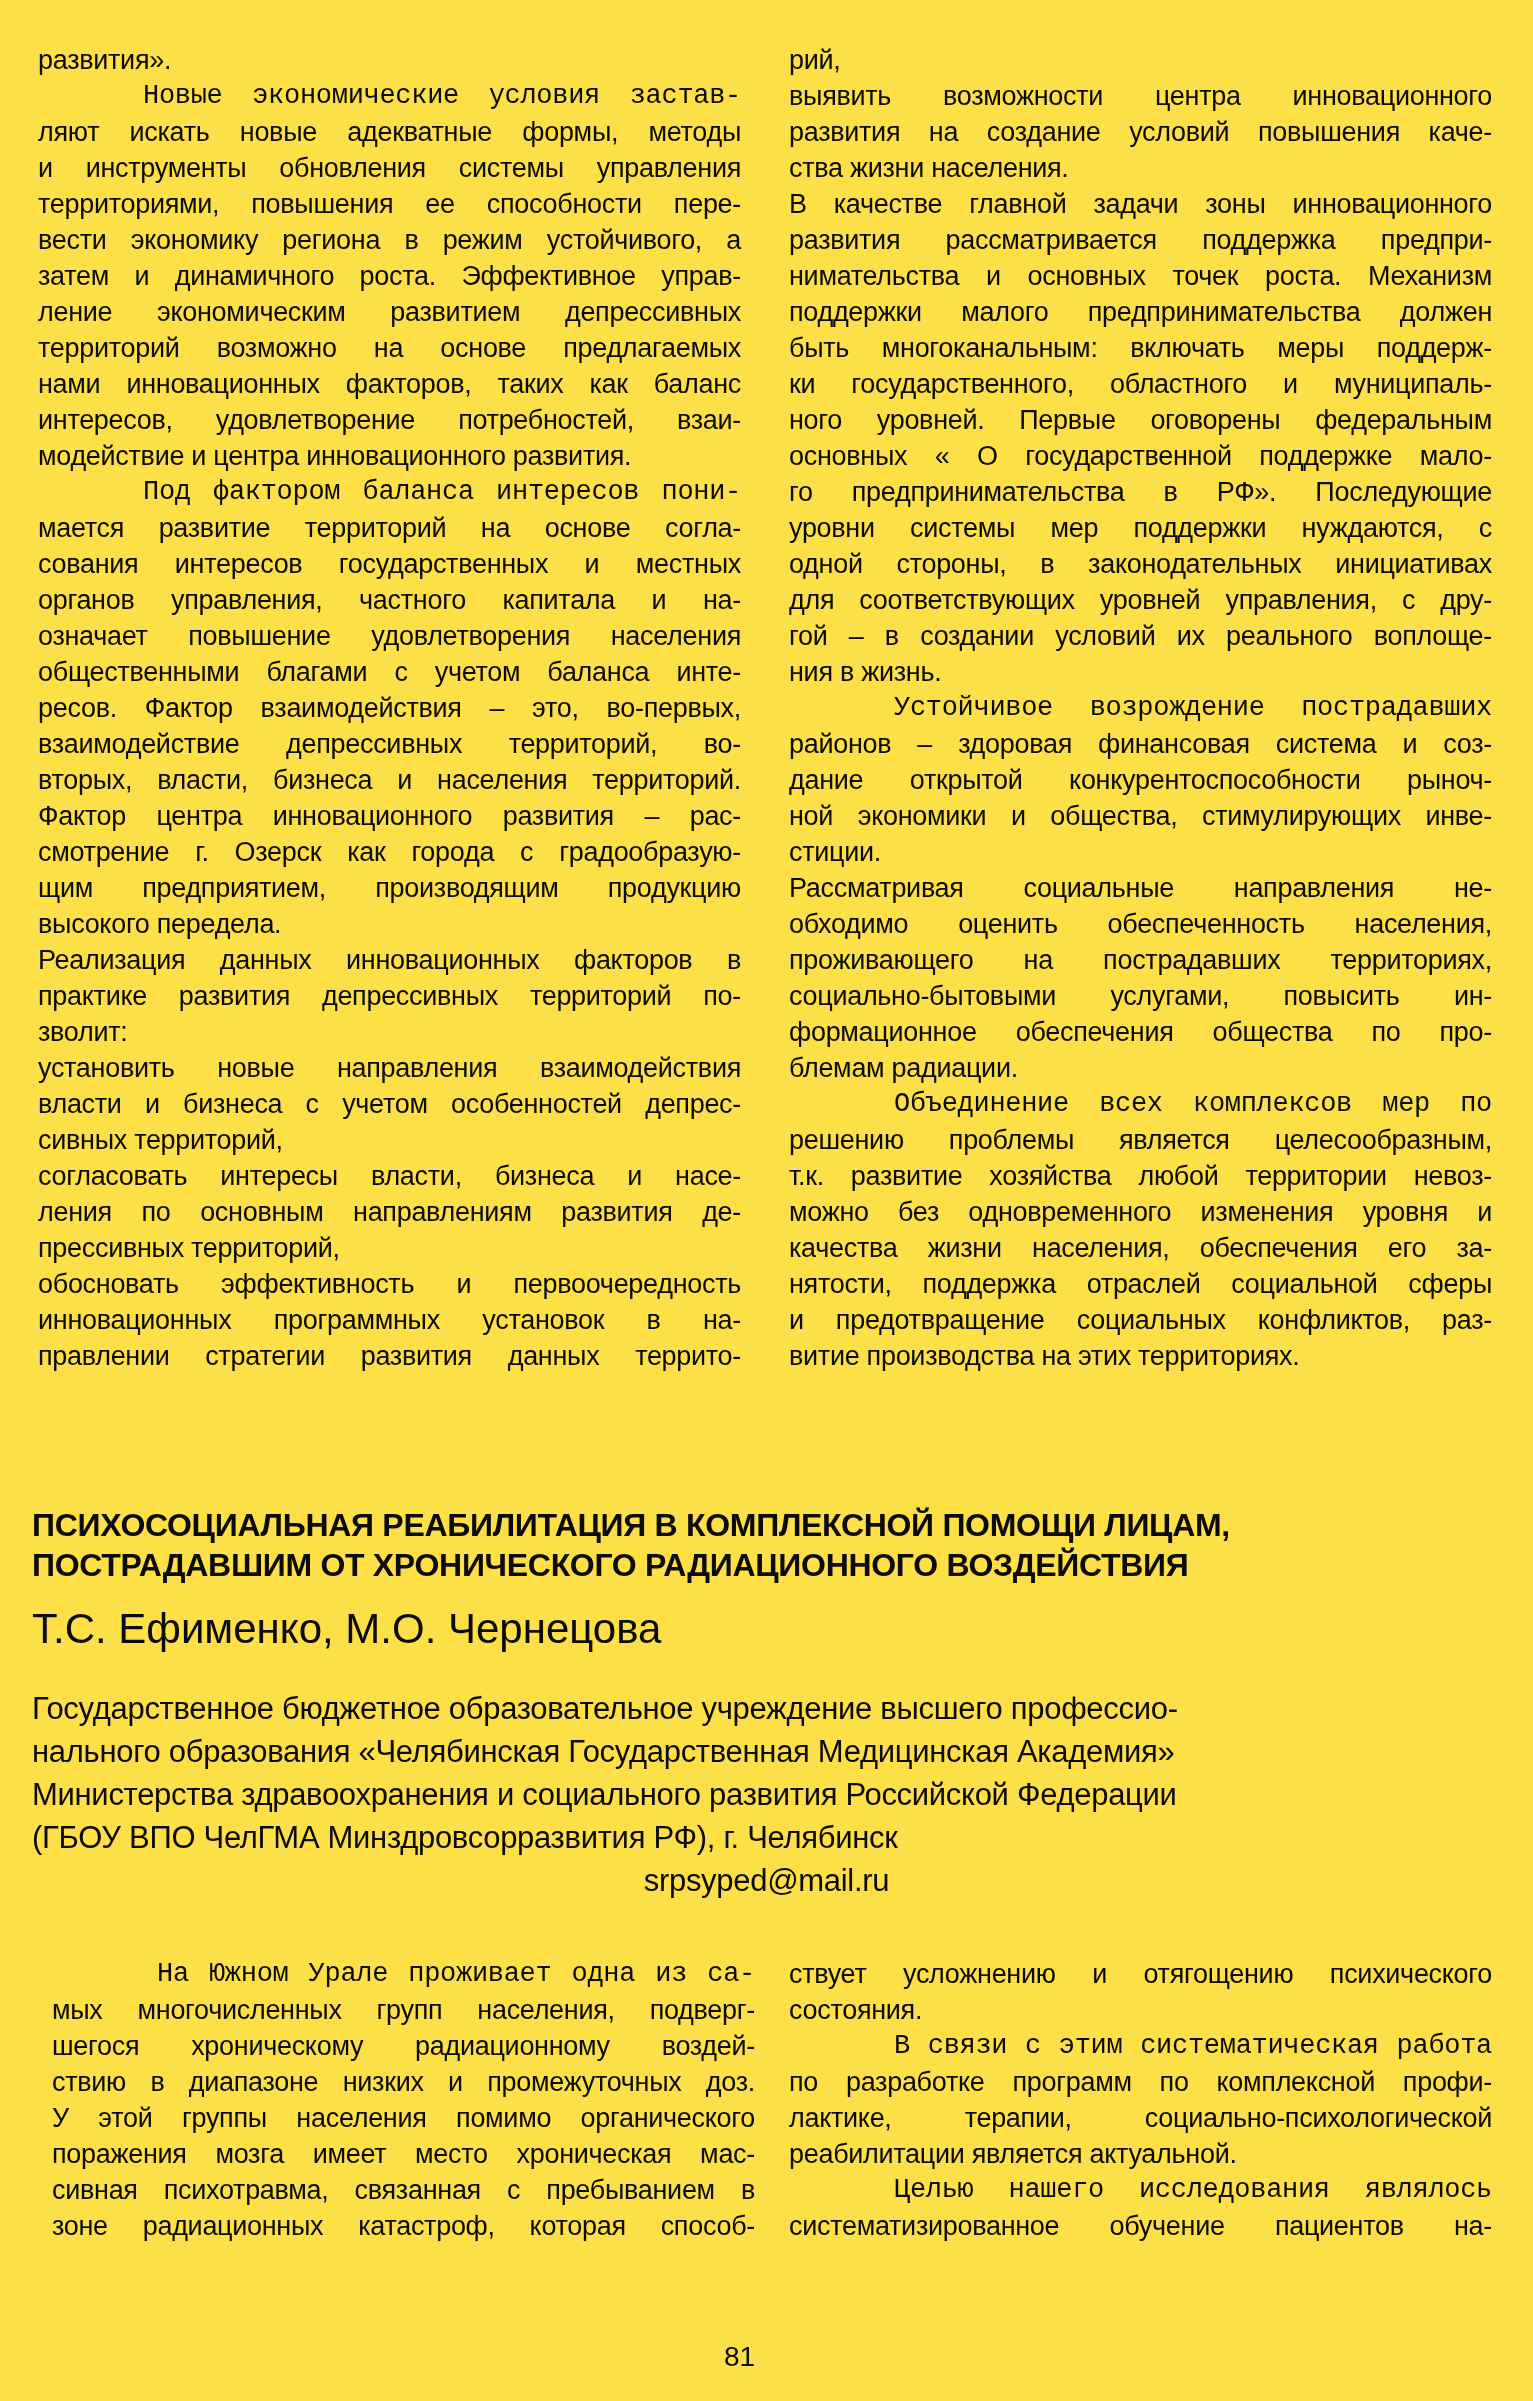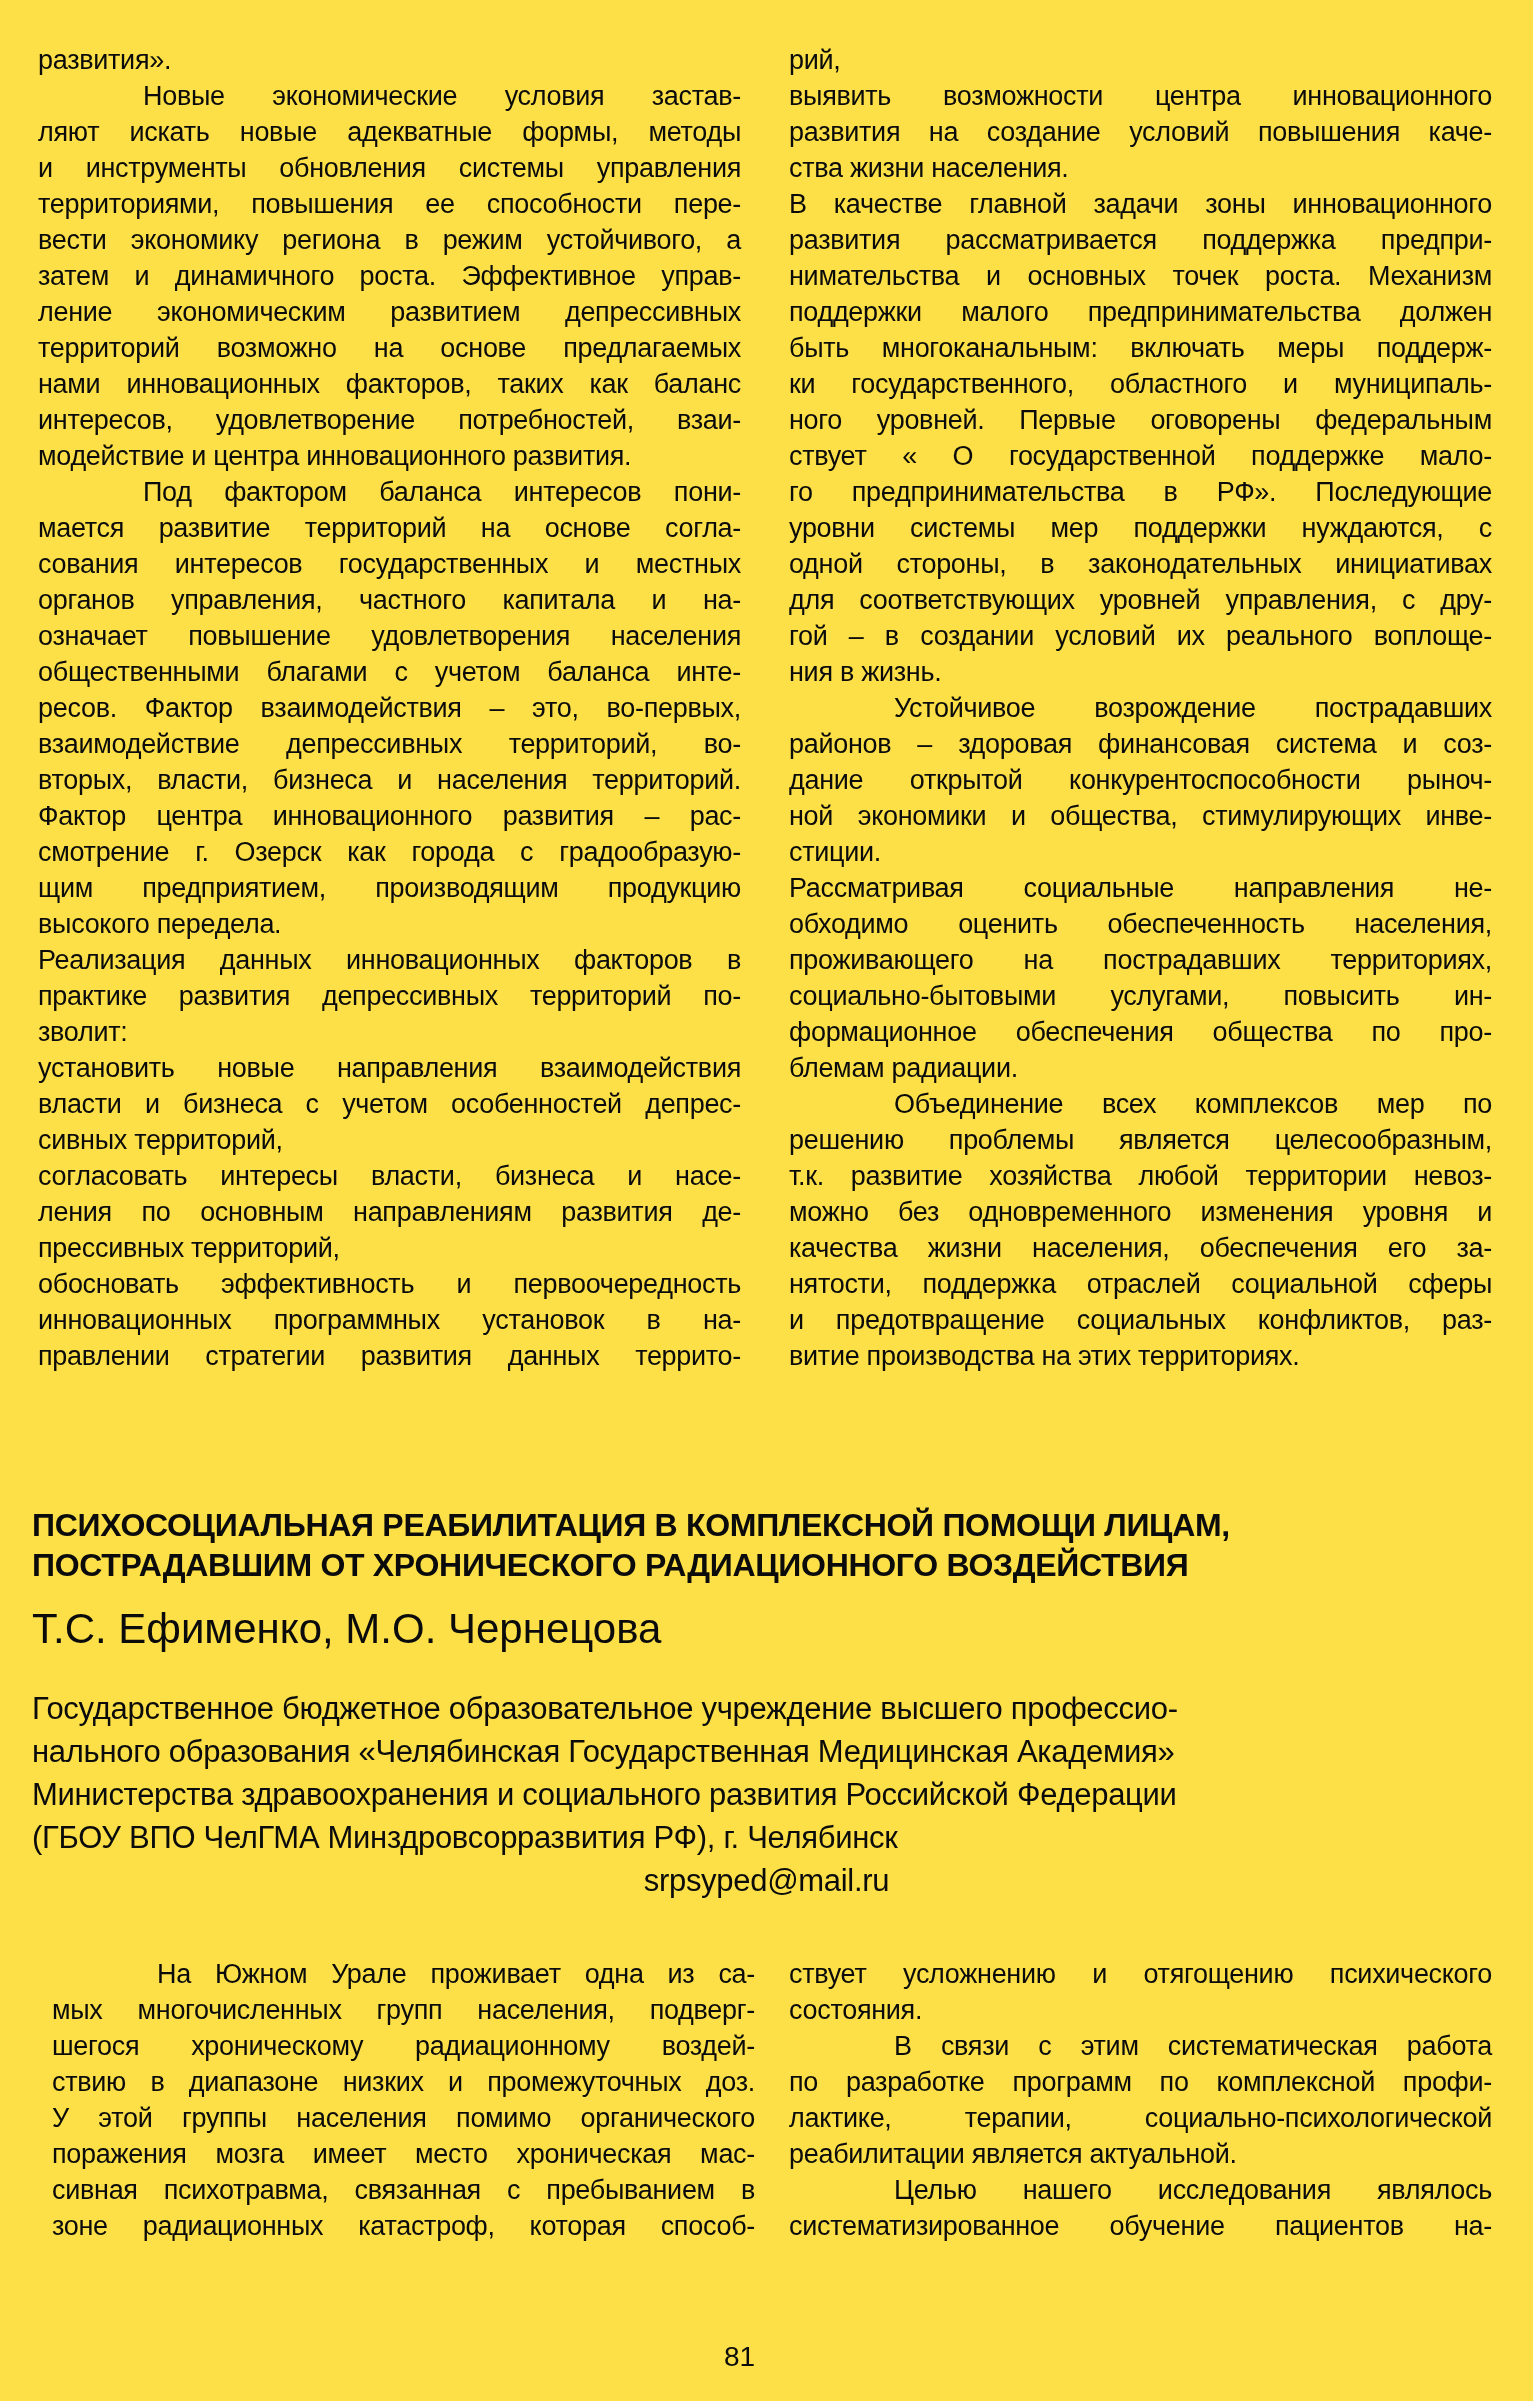--- a/index.html
+++ b/index.html
@@ -30,21 +30,21 @@
   .tline {
     width: 100%;
     text-align: left;
     white-space: nowrap;
   }
   .tline.jl {
     white-space: normal;
     text-align: justify;
     text-align-last: justify;
   }
-  .tline.ind { text-indent: 105px; }
+  .tline.ind { text-indent: 105px; font-family: Liberation Mono, monospace; }
   .title-block {
     position: absolute;
     left: 32px;
     top: 1505px;
     width: 1469px;
     font-weight: bold;
     font-size: 32px;
     line-height: 40px;
     letter-spacing: -0.3px;
   }
@@ -127,21 +127,21 @@
       <div class="tline jl">выявить возможности центра инновационного</div>
       <div class="tline jl">развития на создание условий повышения каче-</div>
       <div class="tline">ства жизни населения.</div>
       <div class="tline jl">В качестве главной задачи зоны инновационного</div>
       <div class="tline jl">развития рассматривается поддержка предпри-</div>
       <div class="tline jl">нимательства и основных точек роста. Механизм</div>
       <div class="tline jl">поддержки малого предпринимательства должен</div>
       <div class="tline jl">быть многоканальным: включать меры поддерж-</div>
       <div class="tline jl">ки государственного, областного и муниципаль-</div>
       <div class="tline jl">ного уровней. Первые оговорены федеральным</div>
-      <div class="tline jl">ствует « О государственной поддержке мало-</div>
+      <div class="tline jl">основных « О государственной поддержке мало-</div>
       <div class="tline jl">го предпринимательства в РФ». Последующие</div>
       <div class="tline jl">уровни системы мер поддержки нуждаются, с</div>
       <div class="tline jl">одной стороны, в законодательных инициативах</div>
       <div class="tline jl">для соответствующих уровней управления, с дру-</div>
       <div class="tline jl">гой – в создании условий их реального воплоще-</div>
       <div class="tline">ния в жизнь.</div>
       <div class="tline jl ind">Устойчивое возрождение пострадавших</div>
       <div class="tline jl">районов – здоровая финансовая система и соз-</div>
       <div class="tline jl">дание открытой конкурентоспособности рыноч-</div>
       <div class="tline jl">ной экономики и общества, стимулирующих инве-</div>

